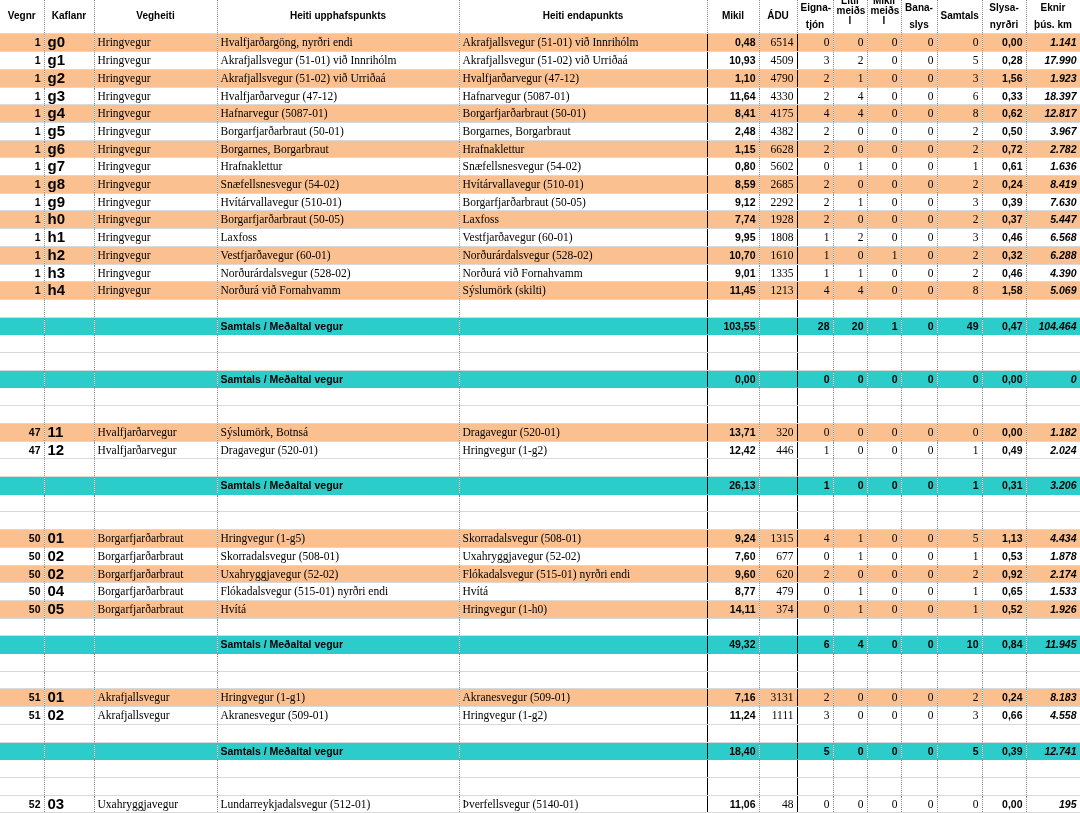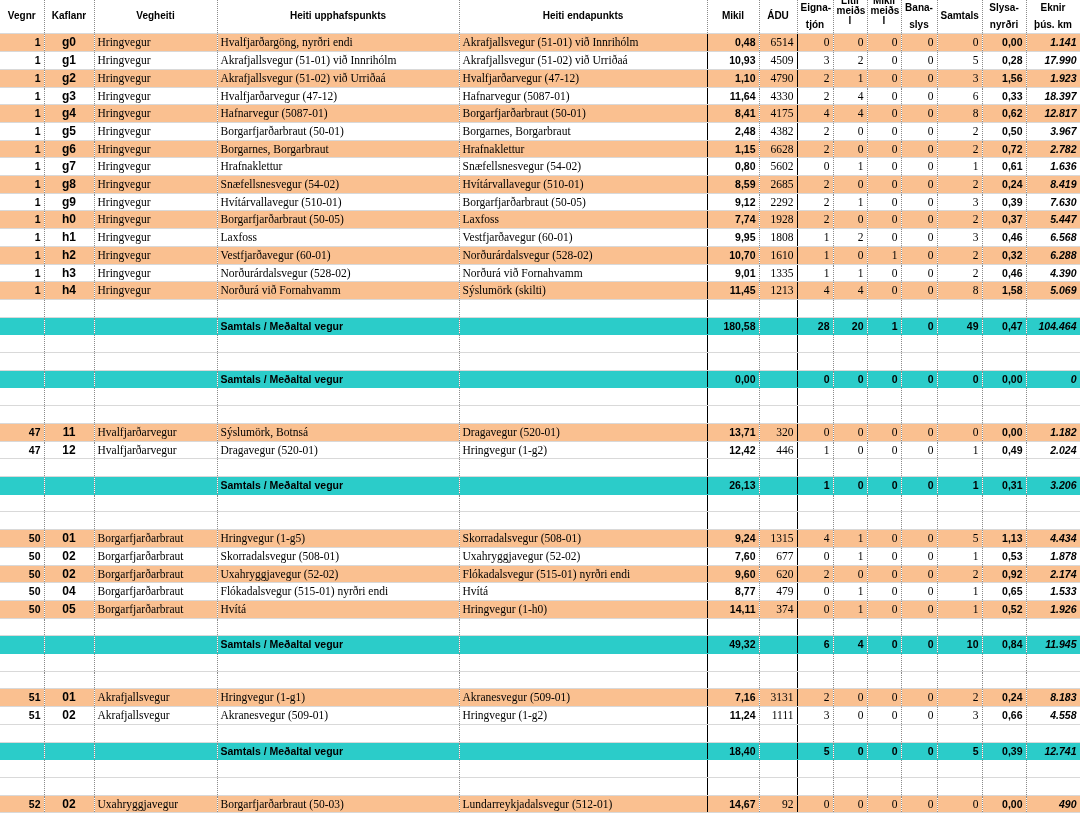--- a/index.html
+++ b/index.html
@@ -80,21 +80,21 @@
     font-size:10.5px;
     border-bottom:1px solid #2bccc9;
   }
   tr.blank td{background:#ffffff;}
 
   
   td.num{text-align:right;}
   td.lft{text-align:left;}
   td.bold{font-family:"Liberation Sans", sans-serif;font-weight:bold;font-size:10.5px;}
   td.vnum{text-align:right;font-family:"Liberation Sans", sans-serif;font-weight:bold;font-size:10.5px;}
-  td.knum{text-align:center;font-family:"Liberation Sans", sans-serif;font-weight:bold;font-size:12px;}
+  td.knum{text-align:left;font-family:"Liberation Sans", sans-serif;font-weight:bold;font-size:15px;}
   td.thick-l{border-left:1px solid #000000;}
   td.noright{border-right:none;font-style:italic;}
 </style>
 </head>
 <body>
 
 <table class="sheet">
   <colgroup>
     <col class="c-vegnr">
       <col class="c-kafla">
@@ -421,21 +421,21 @@
         <td>&nbsp;</td>
         <td>&nbsp;</td>
         <td class="noright">&nbsp;</td>
       </tr>
       <tr class="total">
         <td>&nbsp;</td>
         <td>&nbsp;</td>
         <td>&nbsp;</td>
         <td class=" lft">Samtals / Meðaltal vegur</td>
         <td>&nbsp;</td>
-        <td class="thick-l num">180,58</td>
+        <td class="thick-l num">103,55</td>
         <td>&nbsp;</td>
         <td class="thick-l num">28</td>
         <td class=" num">20</td>
         <td class=" num">1</td>
         <td class=" num">0</td>
         <td class=" num">49</td>
         <td class=" num">0,47</td>
         <td class="noright num">104.464</td>
       </tr>
       <tr class="blank">
@@ -847,36 +847,20 @@
         <td class="thick-l">&nbsp;</td>
         <td>&nbsp;</td>
         <td class="thick-l">&nbsp;</td>
         <td>&nbsp;</td>
         <td>&nbsp;</td>
         <td>&nbsp;</td>
         <td>&nbsp;</td>
         <td>&nbsp;</td>
         <td class="noright">&nbsp;</td>
       </tr>
-      <tr class="odd">
-        <td class="vnum">52</td>
-        <td class="knum">02</td>
-        <td class="lft">Uxahryggjavegur</td>
-        <td class="lft">Borgarfjarðarbraut (50-03)</td>
-        <td class="lft">Lundarreykjadalsvegur (512-01)</td>
-        <td class="num bold thick-l">14,67</td>
-        <td class="num">92</td>
-        <td class="num thick-l">0</td>
-        <td class="num">0</td>
-        <td class="num">0</td>
-        <td class="num">0</td>
-        <td class="num">0</td>
-        <td class="num bold">0,00</td>
-        <td class="num bold noright">490</td>
-      </tr>
       <tr class="even">
         <td class="vnum">52</td>
         <td class="knum">03</td>
         <td class="lft">Uxahryggjavegur</td>
         <td class="lft">Lundarreykjadalsvegur (512-01)</td>
         <td class="lft">Þverfellsvegur (5140-01)</td>
         <td class="num bold thick-l">11,06</td>
         <td class="num">48</td>
         <td class="num thick-l">0</td>
         <td class="num">0</td>

